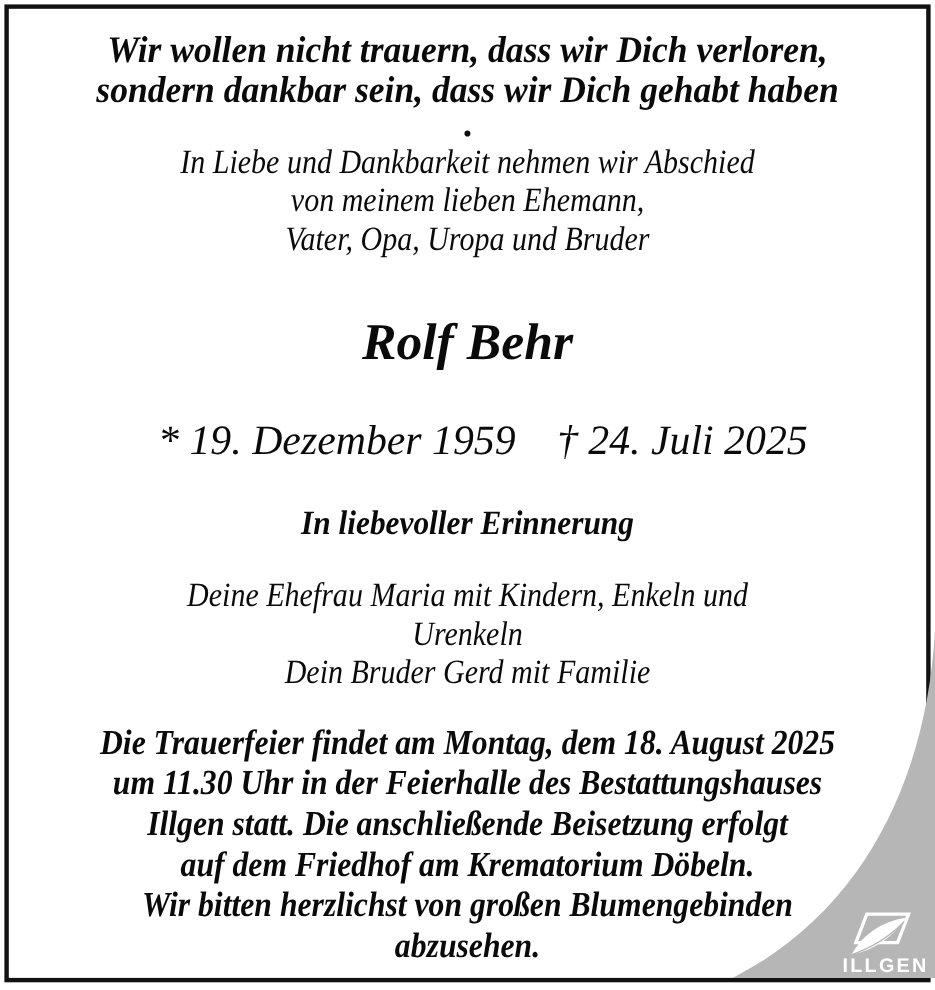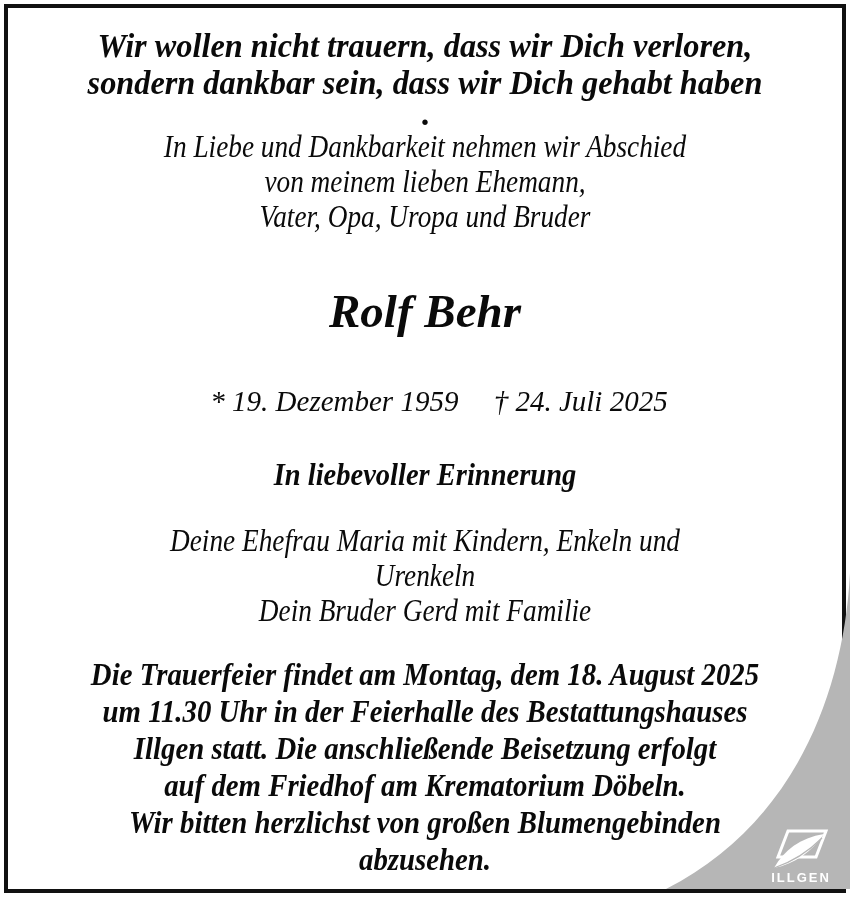--- a/index.html
+++ b/index.html
@@ -60,21 +60,21 @@
   }
   .name {
     margin-top: 42px;
     font-size: 47px;
     line-height: 70px;
     font-weight: bold;
     font-style: italic;
   }
   .dates {
     margin-top: 38px;
-    font-size: 29px;
+    font-size: 38px;
     line-height: 34px;
     font-style: italic;
     padding-left: 28px;
   }
   .dates .birth { margin-right: 14px; }
   .dates .death { margin-left: 14px; }
   .remembrance {
     margin-top: 40px;
     font-size: 31px;
     line-height: 34px;
@@ -115,21 +115,21 @@
     right: 6px;
     bottom: 4px;
     z-index: 3;
     width: 70px;
     text-align: center;
     color: #ffffff;
   }
   .brand-icon { display: block; margin: 0 auto 1px auto; }
   .brand-name {
     font-family: "Liberation Sans", "DejaVu Sans", sans-serif;
-    font-size: 13px;
+    font-size: 18px;
     font-weight: bold;
     letter-spacing: 2px;
     color: #ffffff;
     line-height: 14px;
   }
 </style>
 </head>
 <body>
 
 <div class="sheet">

